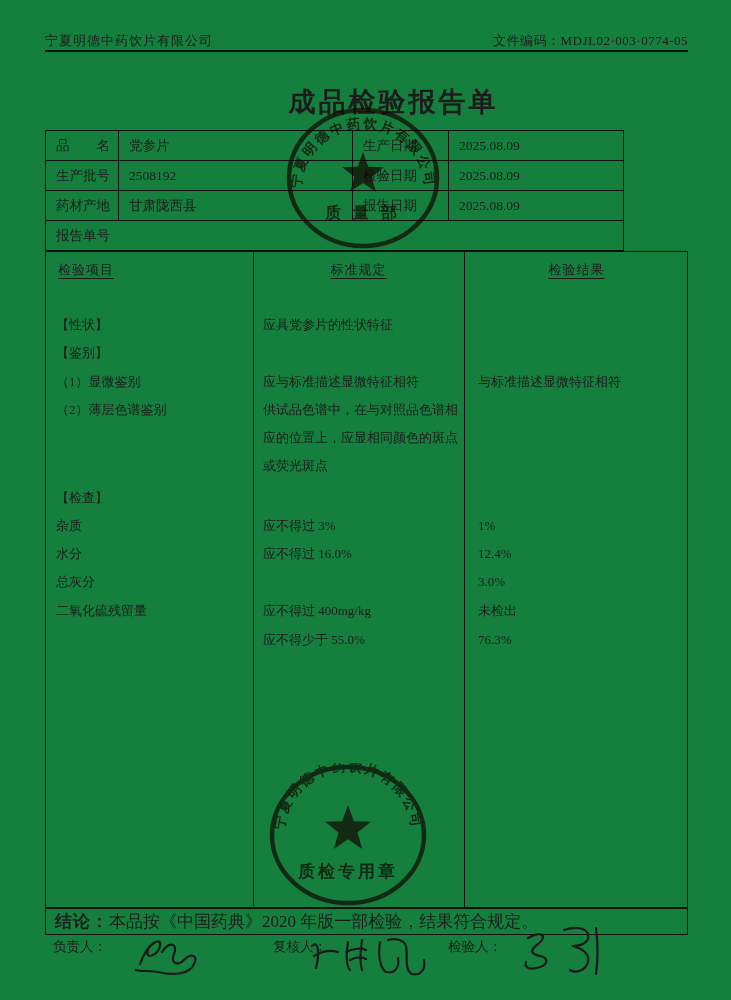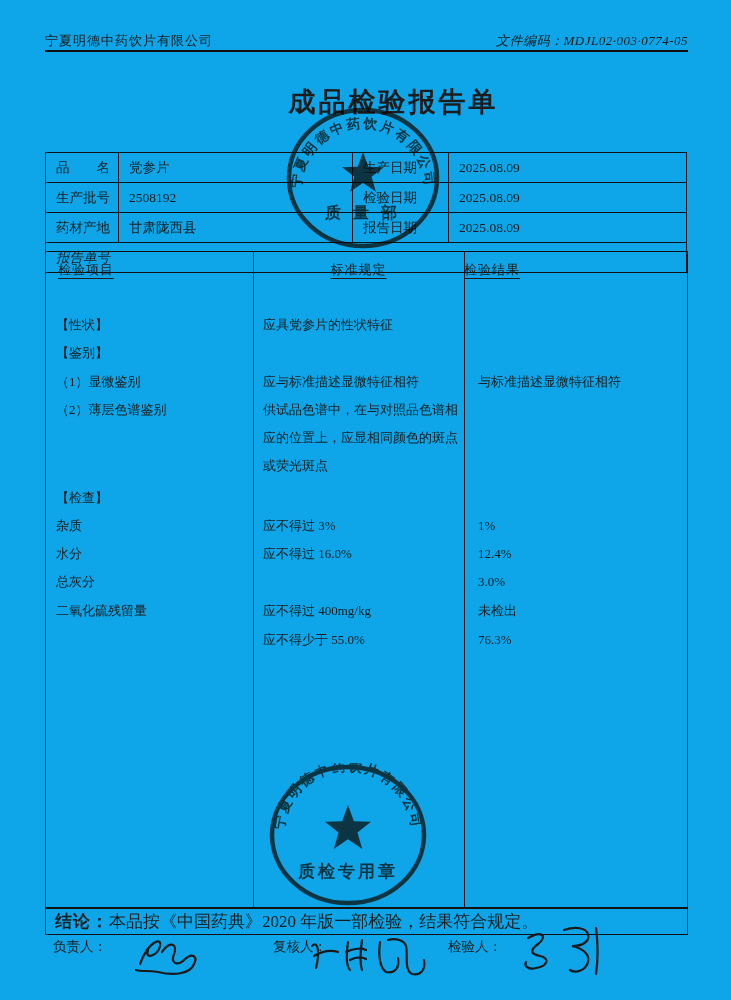--- a/index.html
+++ b/index.html
@@ -1,50 +1,50 @@
 <!DOCTYPE html>
 <html><head>
 <meta charset="utf-8">
 <style>
   * { margin:0; padding:0; box-sizing:border-box; }
   html,body { background:#ffffff; }
   .page {
     position:relative; width:731px; height:1000px; margin:0 auto;
-    background:#0ea5e9; overflow:hidden;
+    background:#15803d; overflow:hidden;
     font-family:"Liberation Serif","DejaVu Serif",serif;
     color:#1c1c1c;
   }
   
   .doc-header { position:absolute; left:45px; top:30px; width:643px; height:20px;
     display:flex; justify-content:space-between; align-items:flex-end;
     font-size:13px; letter-spacing:1px; }
-  .doc-header .code { letter-spacing:0.5px;font-style:italic; }
+  .doc-header .code { letter-spacing:0.5px; }
   .header-rule { position:absolute; left:45px; top:50px; width:643px; height:0;
     border-top:2px solid #111; }
   .report-title { position:absolute; left:0; top:84px; width:731px;
     text-align:center; font-size:27px; font-weight:bold; letter-spacing:3px;margin-left:28px; }
   
-  .info-table { position:absolute; left:45px; top:130px; width:642px;
-    border:1px solid #111; border-bottom:none; font-size:13.5px;margin-top:22px; }
+  .info-table { position:absolute; left:45px; top:130px; width:579px;
+    border:1px solid #111; border-bottom:none; font-size:13.5px; }
   .info-row { display:grid; grid-template-columns:73px 234px 96px 239px;
     height:30px; border-bottom:1px solid #111; }
-  .info-row.last { grid-template-columns:73px 569px;font-style:italic; }
+  .info-row.last { grid-template-columns:73px 569px; }
   .info-cell { padding-left:10px; line-height:29px; border-right:1px solid #111;
     overflow:hidden; white-space:nowrap; }
   .info-cell:last-child { border-right:none; }
   
   .main-table { position:absolute; left:45px; top:251px; width:643px; height:657px;
     border:1px solid #111; font-size:13px; }
   .vline { position:absolute; top:0; bottom:0; width:1px; background:#111; }
   .vline.v1 { left:207px; } .vline.v2 { left:418px; }
   .col-head { position:absolute; top:8px; height:20px; line-height:20px;
     text-decoration:underline; text-underline-offset:4px; letter-spacing:1px; }
   .col-head.c1 { left:12px; }
   .col-head.c2 { left:207px; width:211px; text-align:center; }
-  .col-head.c3 { left:418px; width:225px; text-align:left; }
+  .col-head.c3 { left:418px; width:225px; text-align:center; }
   .cell { position:absolute; line-height:28px; white-space:pre-line; }
   .cell.c1 { left:10px; width:190px; }
   .cell.c2 { left:217px; width:196px; }
   .cell.c3 { left:432px; width:205px; }
   
   .r0{top:59px}.r1{top:87px}.r2{top:116px}.r3{top:144px}.r4{top:232px}
   .r5{top:260px}.r6{top:288px}.r7{top:316px}.r8{top:345px}.r9{top:374px}
   
   .conclusion { position:absolute; left:45px; top:908px; width:643px; height:27px;
     border:1px solid #111; line-height:25px; font-size:17px; padding-left:9px; }

